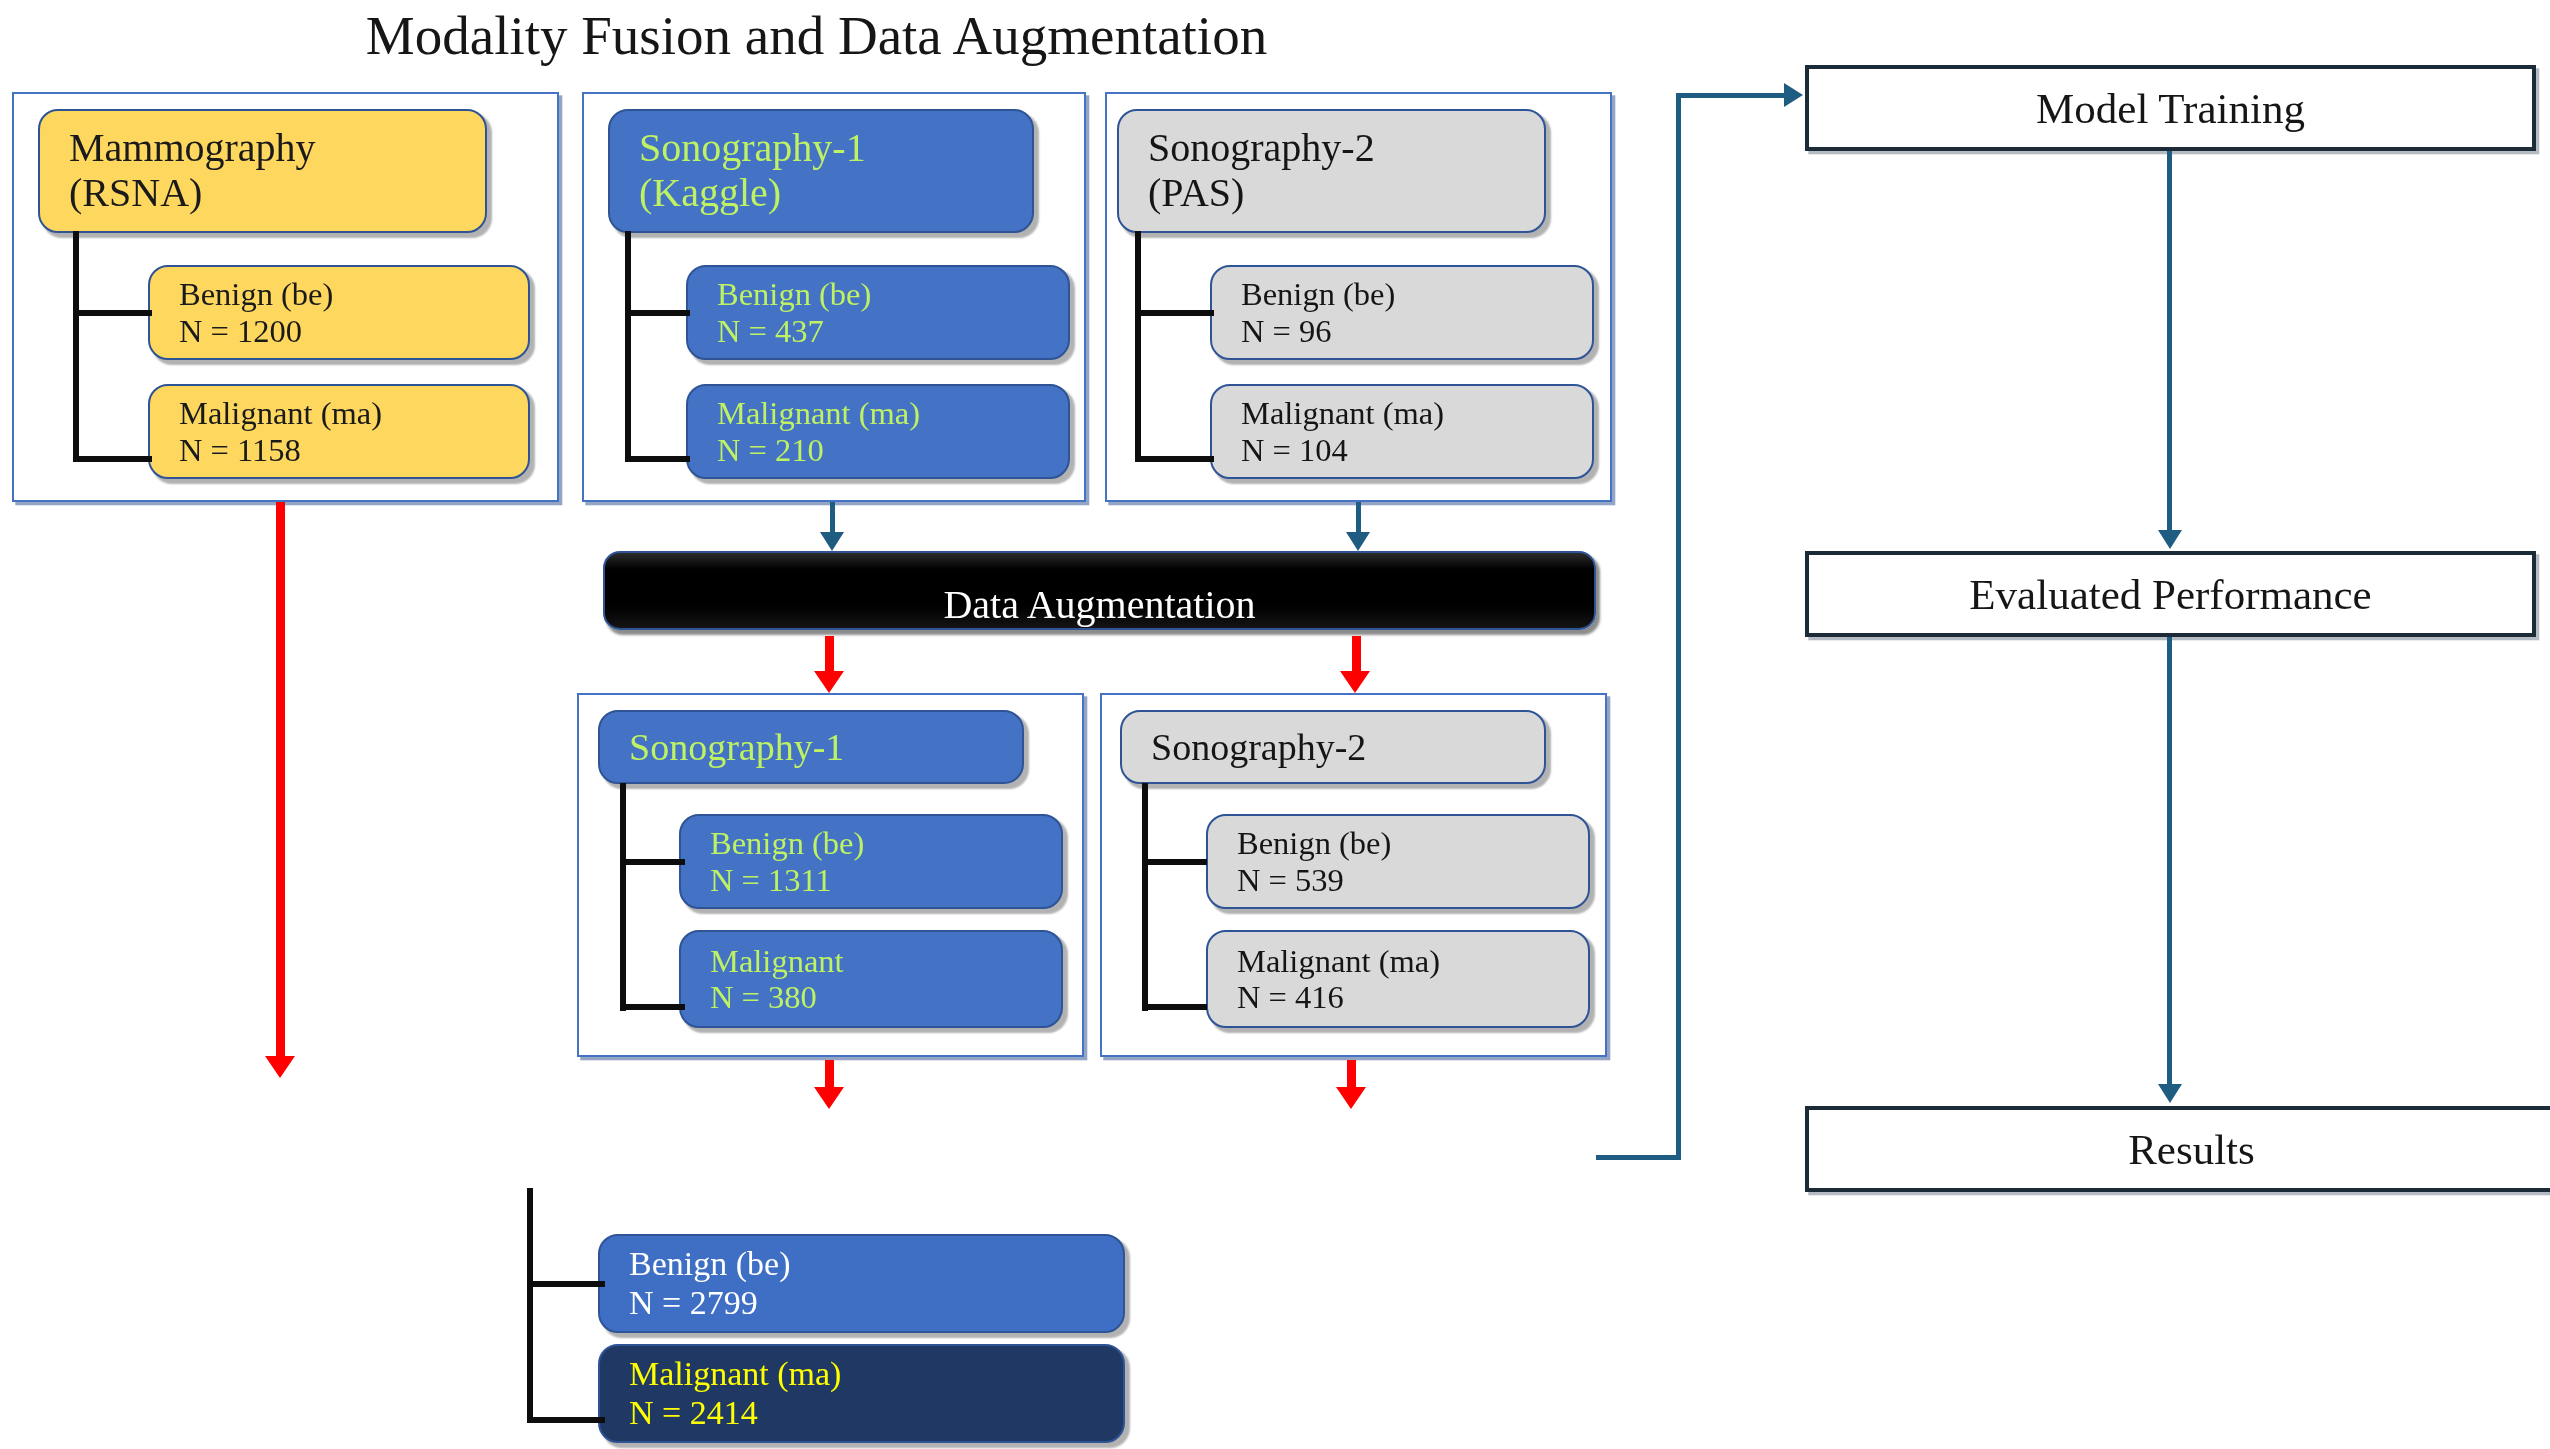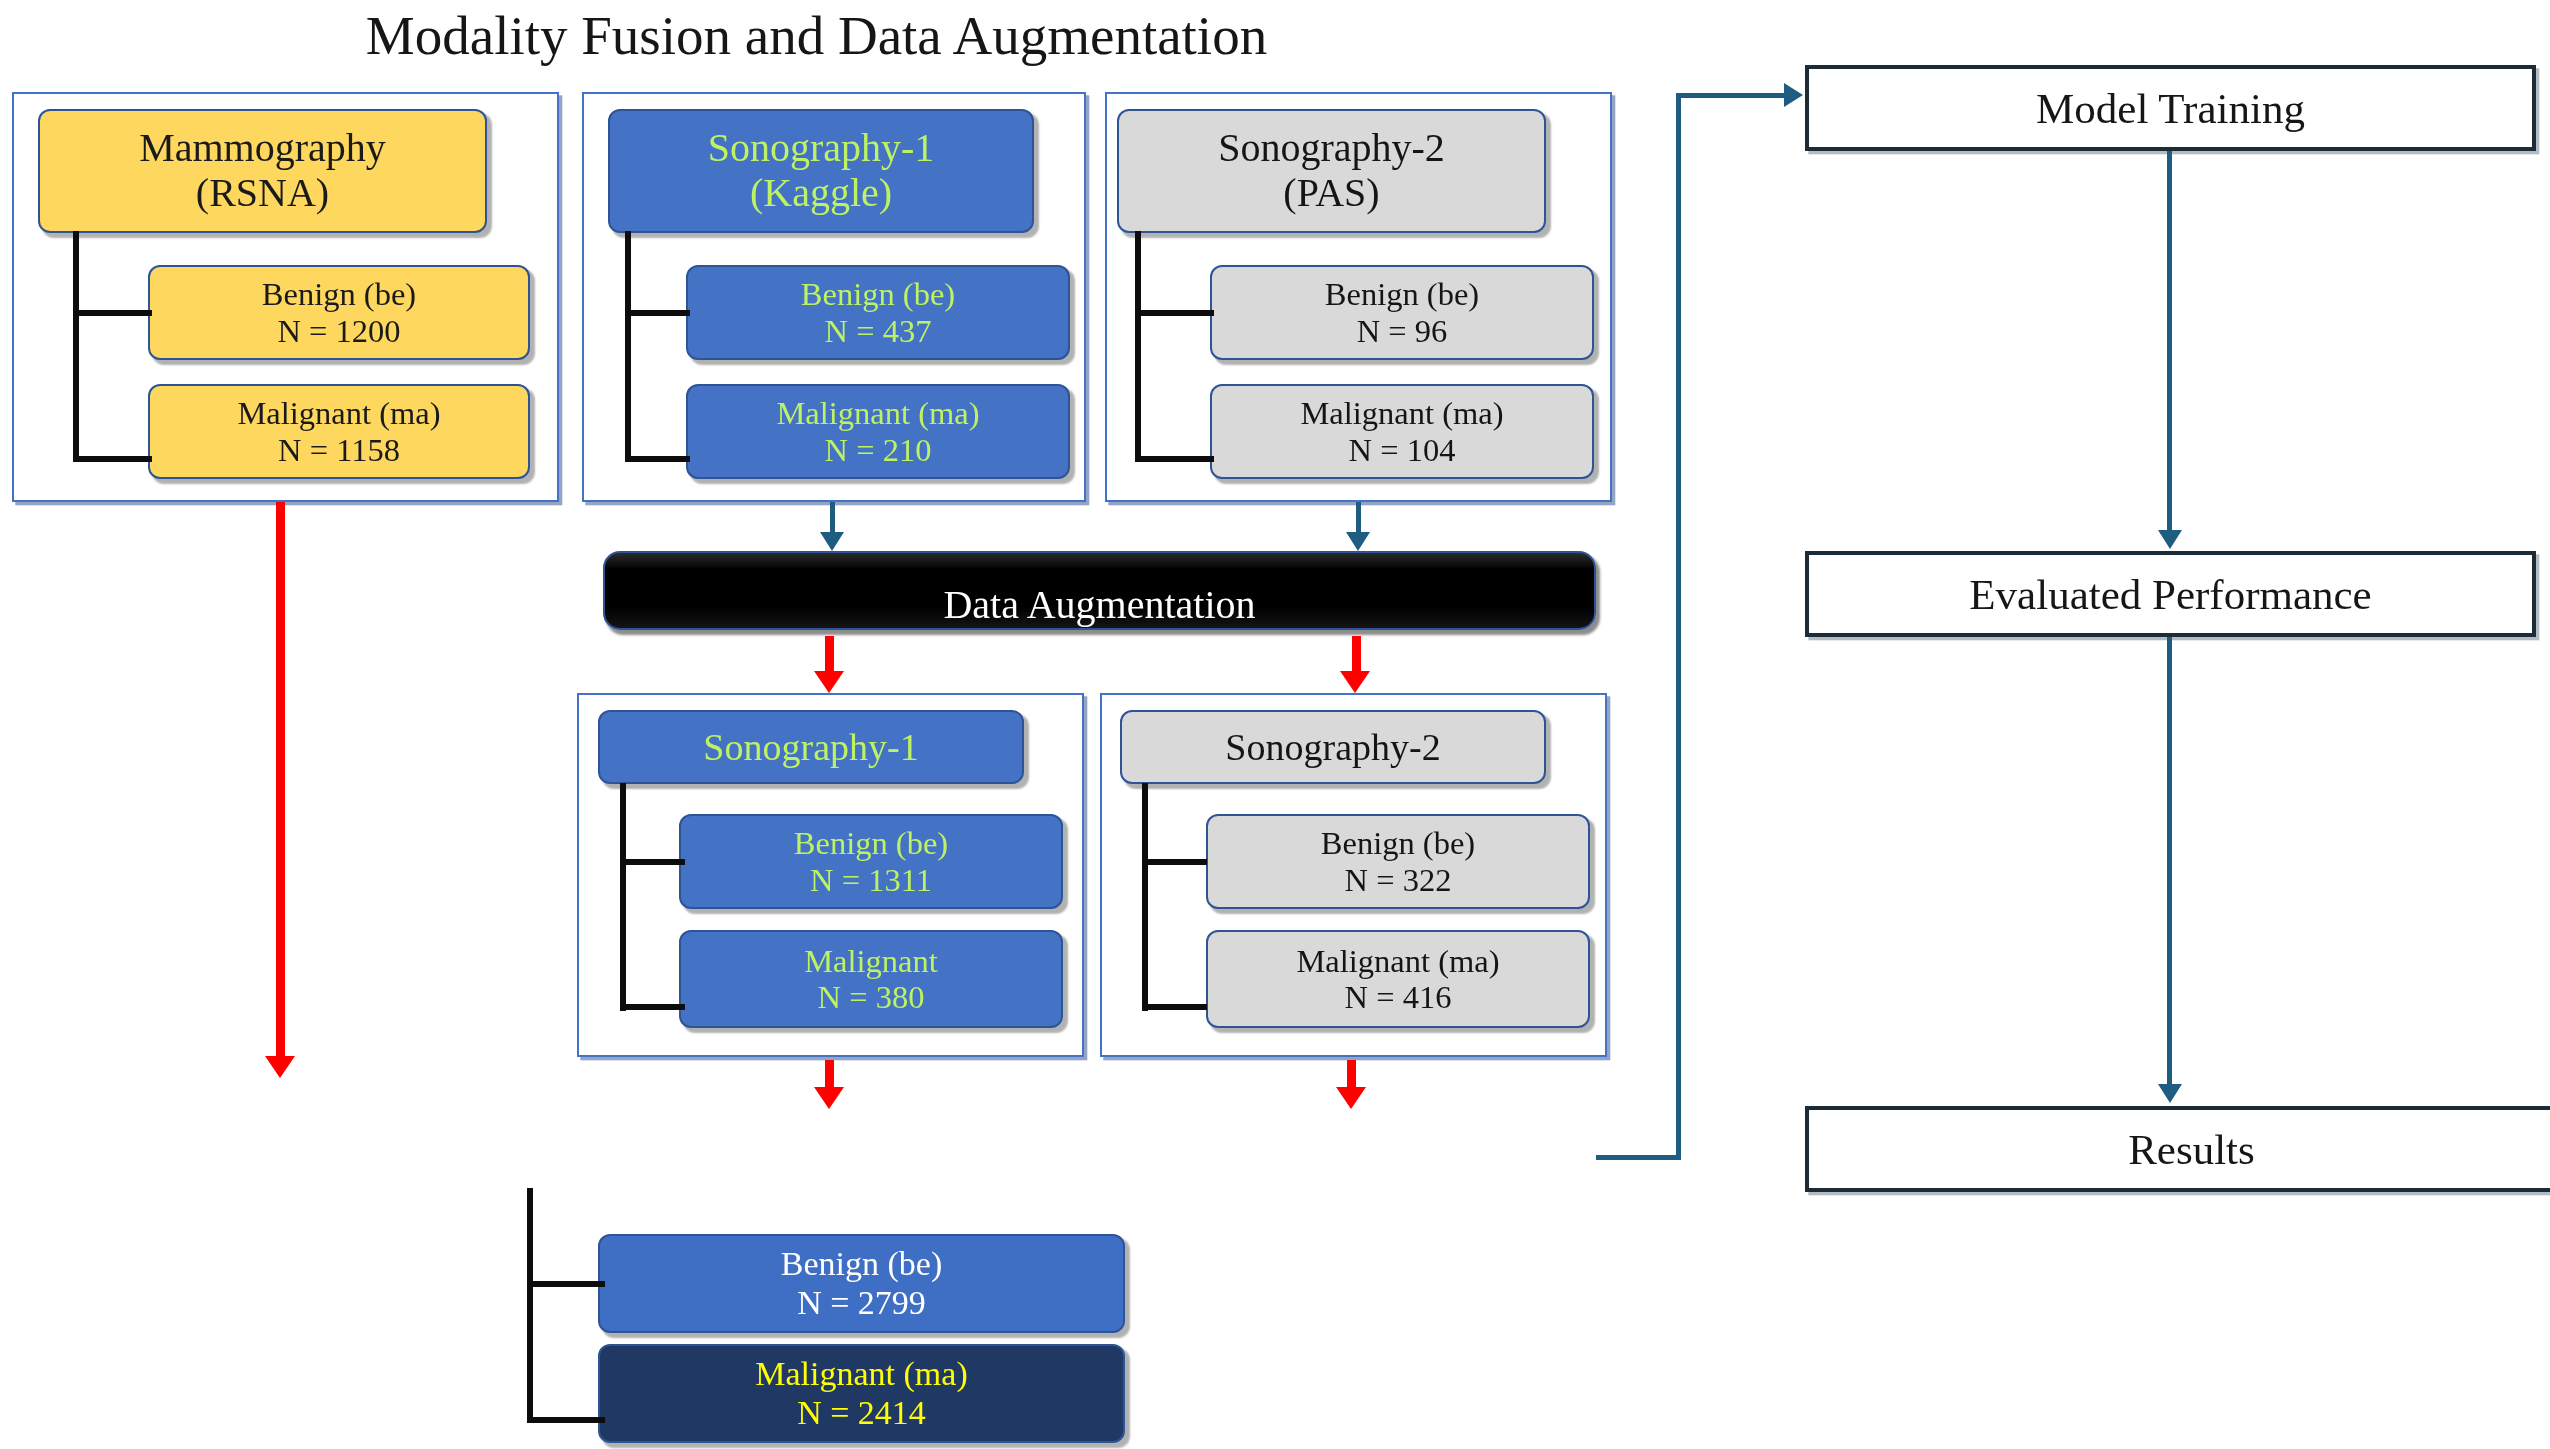--- a/index.html
+++ b/index.html
@@ -11,23 +11,23 @@
   
   #title{position:absolute;left:215px;top:2.6px;width:1203px;height:65px;
          font-size:55px;line-height:65px;color:#161616;text-align:center;
          letter-spacing:0px;white-space:nowrap;}
 
   
   .group{position:absolute;background:#ffffff;border:2.6px solid #4472C4;
          box-sizing:border-box;box-shadow:3.3px 3.3px 0 rgba(60,90,150,.55);}
 
   
-  .node{position:absolute;box-sizing:border-box;border-radius:12px;
-        display:flex;flex-direction:column;align-items:center;justify-content:center;
-        text-align:center;line-height:1.12;box-shadow:4.6px 4.6px 2px rgba(0,0,0,.30);}
+  .node{position:absolute;box-sizing:border-box;border-radius:20px;
+        display:flex;flex-direction:column;align-items:flex-start;justify-content:center;
+        text-align:center;line-height:1.12;box-shadow:4.6px 4.6px 2px rgba(0,0,0,.30);padding-left:29px;}
   .node .l1,.node .l2{display:block;white-space:nowrap;}
 
   .n-yellow{background:#FDD75E;border:2.6px solid #2E5496;color:#1a1a1a;}
   .n-blue  {background:#4472C4;border:2.6px solid #2E5496;color:#bef264;}
   .n-gray  {background:#D9D9D9;border:2.6px solid #2E5496;color:#151515;}
   .n-blue2 {background:#3F6FC4;border:2.6px solid #2E5496;color:#ffffff;}
   .n-navy  {background:#1F3864;border:2.6px solid #2E5496;color:#FFFF00;}
 
   
   .bar{position:absolute;box-sizing:border-box;border-radius:17px;
@@ -164,21 +164,21 @@
   <div class="ln" style="left:620px;top:1004px;width:65px;height:5.9px;"></div>
 
   <div class="group" style="left:1100px;top:693px;width:507px;height:364px;"></div>
 
   <div class="node n-gray" style="left:1120px;top:710px;width:426px;height:74px;font-size:38px;">
     <span class="l1">Sonography-2</span>
   </div>
 
   <div class="node n-gray" style="left:1206px;top:814px;width:384px;height:95px;font-size:32.5px;">
     <span class="l1">Benign (be)</span>
-    <span class="l2">N = 322</span>
+    <span class="l2">N = 539</span>
   </div>
 
   <div class="node n-gray" style="left:1206px;top:930px;width:384px;height:98px;font-size:32.5px;">
     <span class="l1">Malignant (ma)</span>
     <span class="l2">N = 416</span>
   </div>
 
   <div class="ln" style="left:1142px;top:783px;width:5.9px;height:228px;"></div>
   <div class="ln" style="left:1142px;top:859px;width:65px;height:5.9px;"></div>
   <div class="ln" style="left:1142px;top:1004px;width:65px;height:5.9px;"></div>

